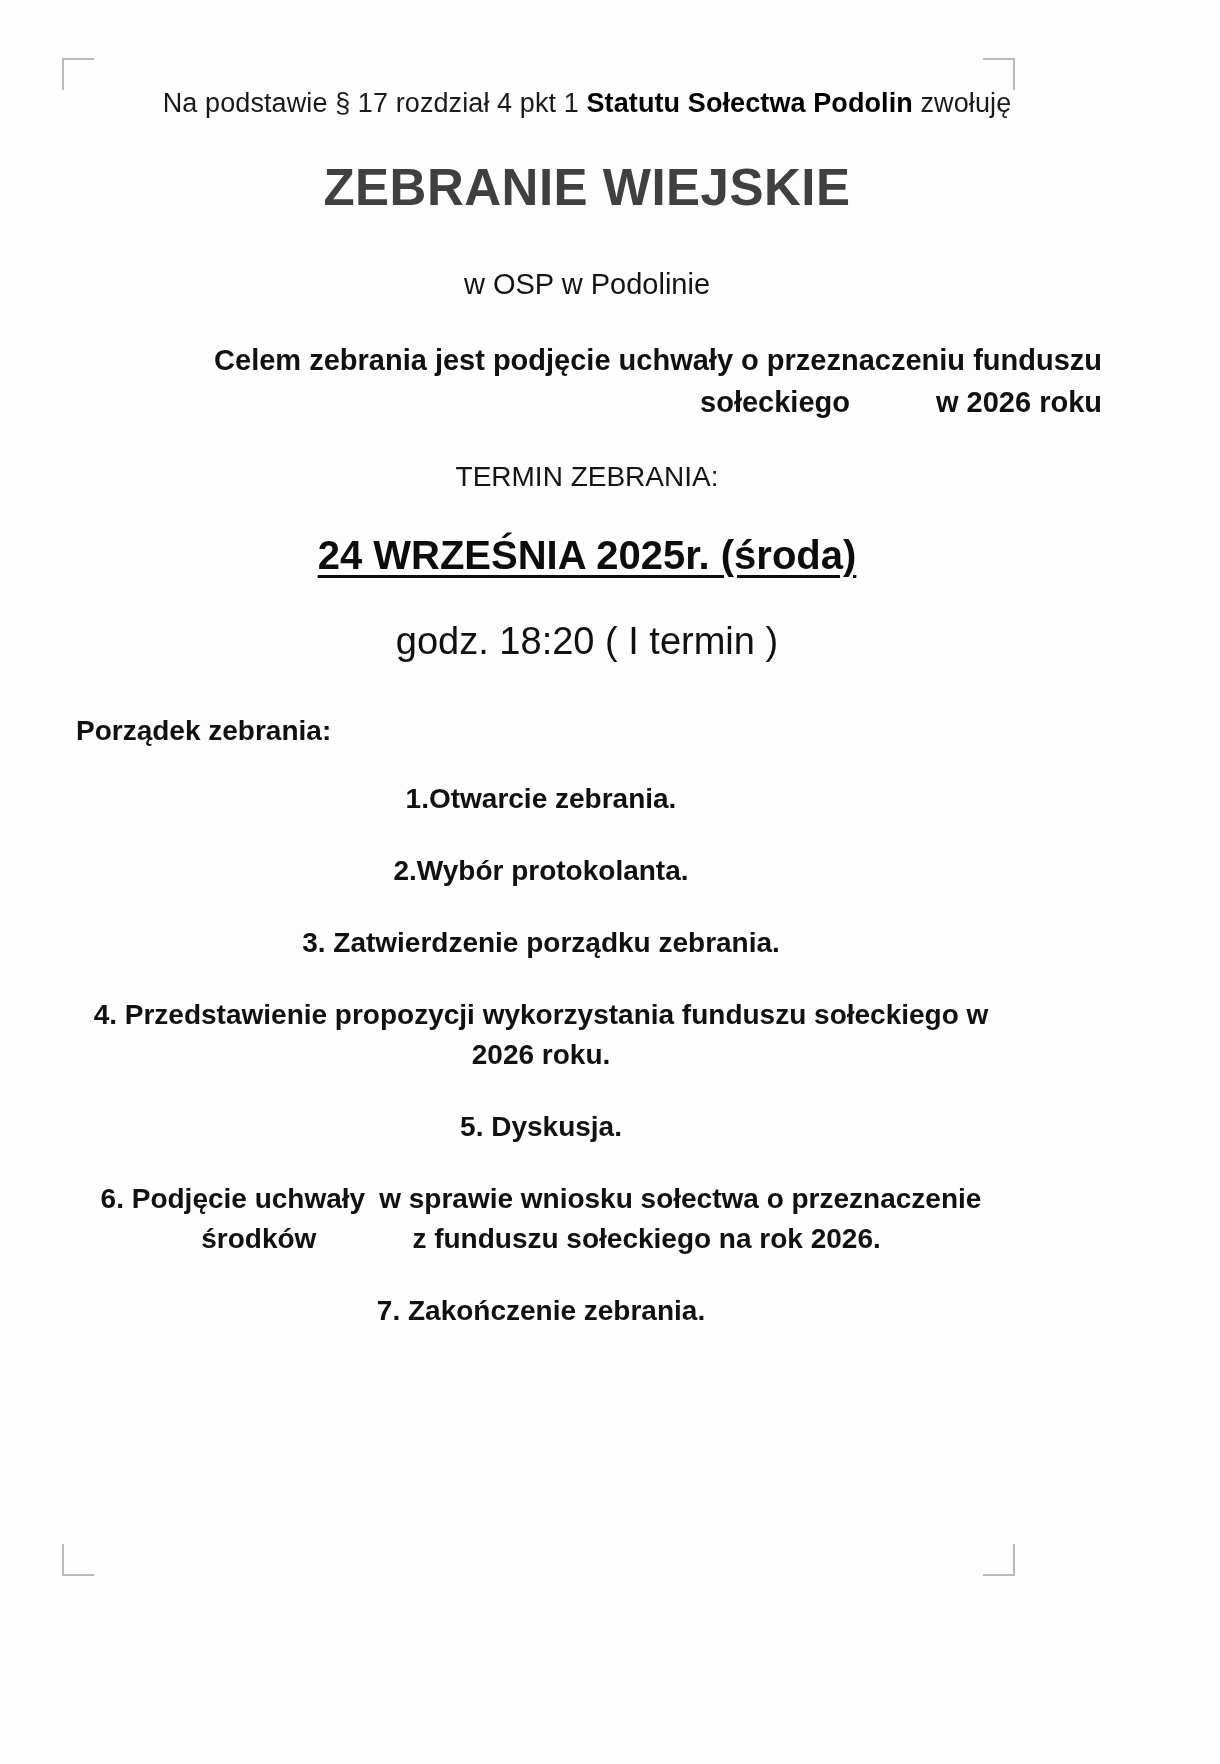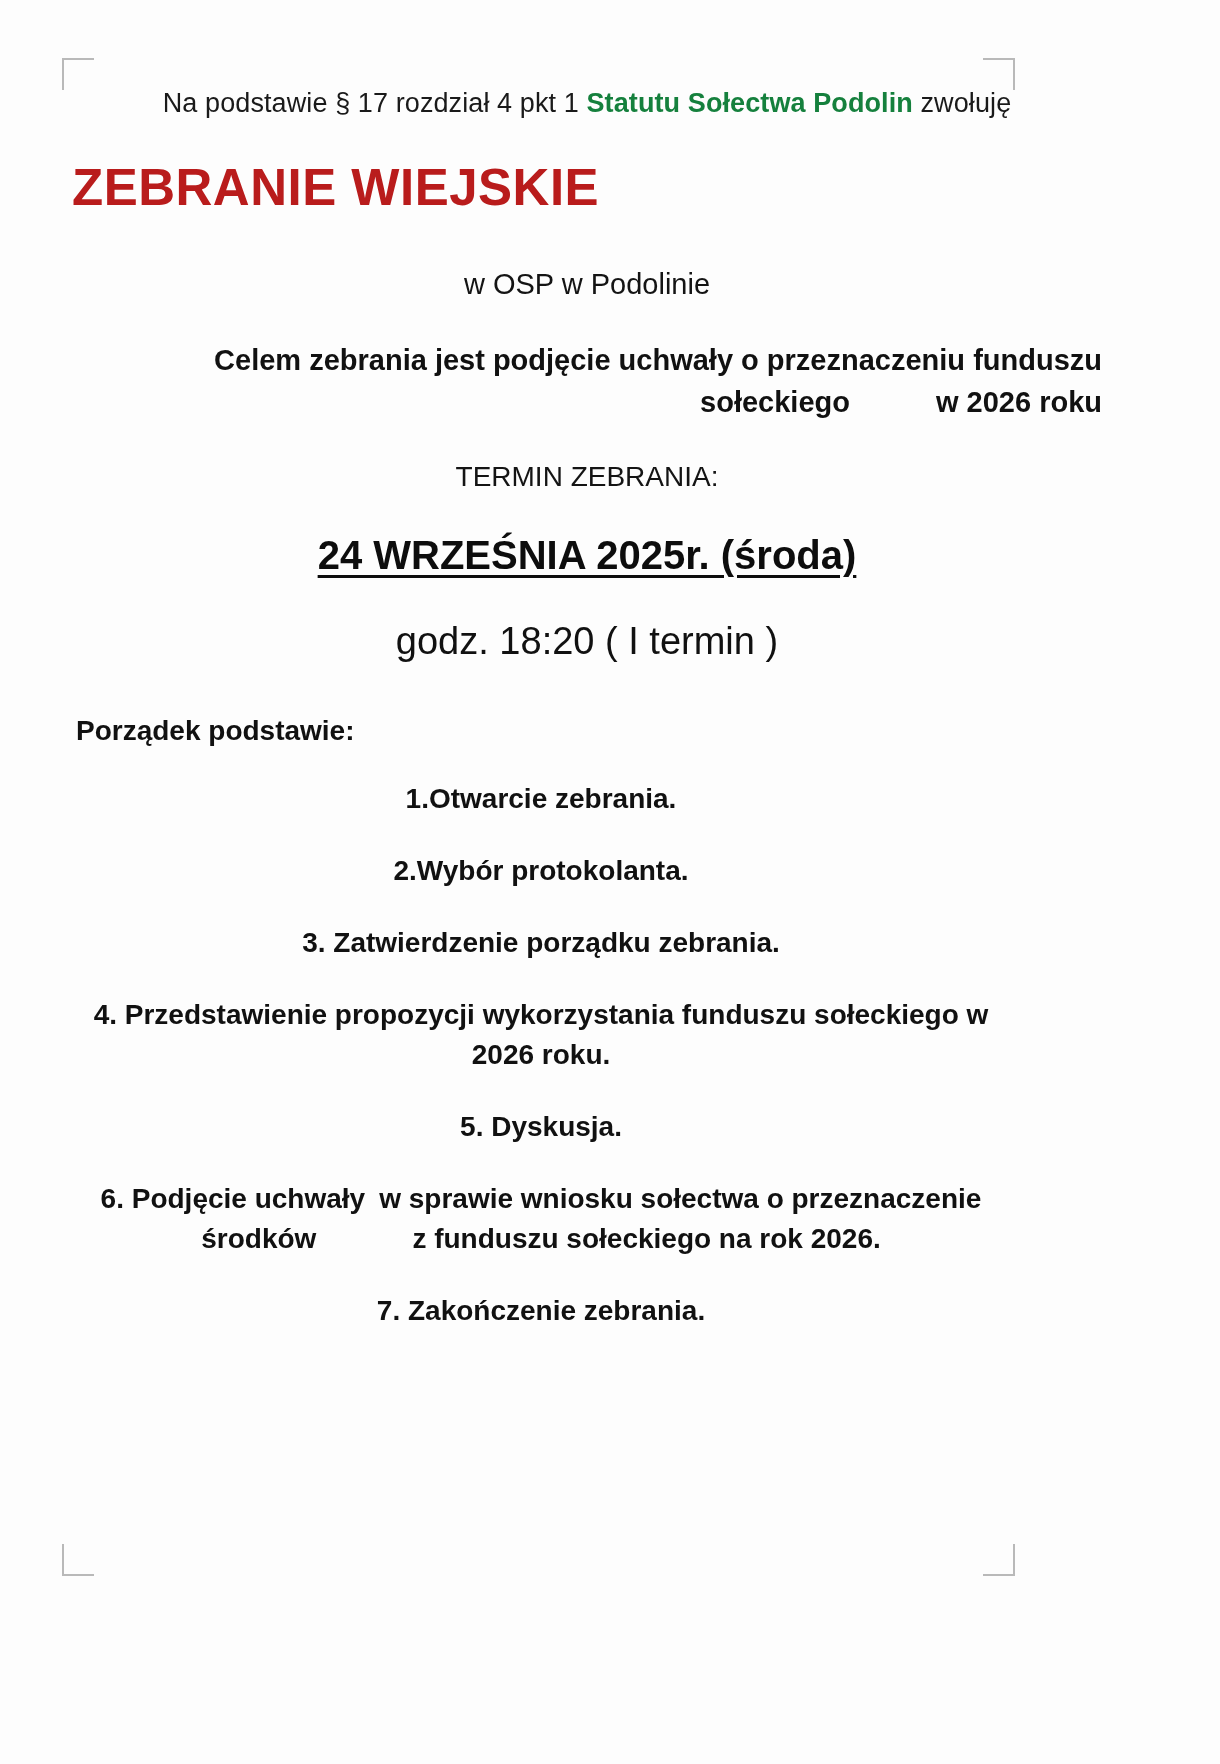--- a/index.html
+++ b/index.html
@@ -46,27 +46,28 @@
   .line-intro {
     font-size: 27px;
     color: #1a1a1a;
     text-align: center;
     letter-spacing: 0.1px;
     margin: 0 0 0 0;
     white-space: nowrap;
   }
   .line-intro .strong-navy {
     font-weight: bold;
-    color: #15803d;
+    color: #000000;
   }
 
   .doc-title {
     font-size: 51px;
     font-weight: bold;
-    color: #b91c1c;
+    color: #404040;
+    text-align: center;
     letter-spacing: 0.5px;
     margin: 42px 0 0 0;
     line-height: 1.05;
   }
 
   .subtitle {
     font-size: 29px;
     color: #141414;
     text-align: center;
     margin: 53px 0 0 0;
@@ -173,21 +174,21 @@
     <p class="subtitle">w OSP w Podolinie</p>
 
     <p class="purpose"><span>Celem zebrania jest podjęcie uchwały o przeznaczeniu funduszu</span><br><span>sołeckiego</span><span class="gap"></span><span>w 2026 roku</span></p>
 
     <p class="term-label">TERMIN ZEBRANIA:</p>
 
     <p class="date-line"><span class="u">24 WRZEŚNIA 2025r. (środa)</span></p>
 
     <p class="time-line">godz. 18:20 ( I termin )</p>
 
-    <p class="agenda-head">Porządek podstawie:</p>
+    <p class="agenda-head">Porządek zebrania:</p>
 
     <p class="agenda-item">1.Otwarcie zebrania.</p>
     <p class="agenda-item">2.Wybór protokolanta.</p>
     <p class="agenda-item">3. Zatwierdzenie porządku zebrania.</p>
     <p class="agenda-item">4. Przedstawienie propozycji wykorzystania funduszu sołeckiego w 2026 roku.</p>
     <p class="agenda-item">5. Dyskusja.</p>
 
     <p class="agenda-item"><span>6. Podjęcie uchwały</span><span class="gap-sm"></span><span>w sprawie wniosku sołectwa o przeznaczenie środków</span><span class="gap-md"></span><span>z funduszu sołeckiego  na rok 2026.</span></p>
 
     <p class="agenda-item">7. Zakończenie zebrania.</p>

